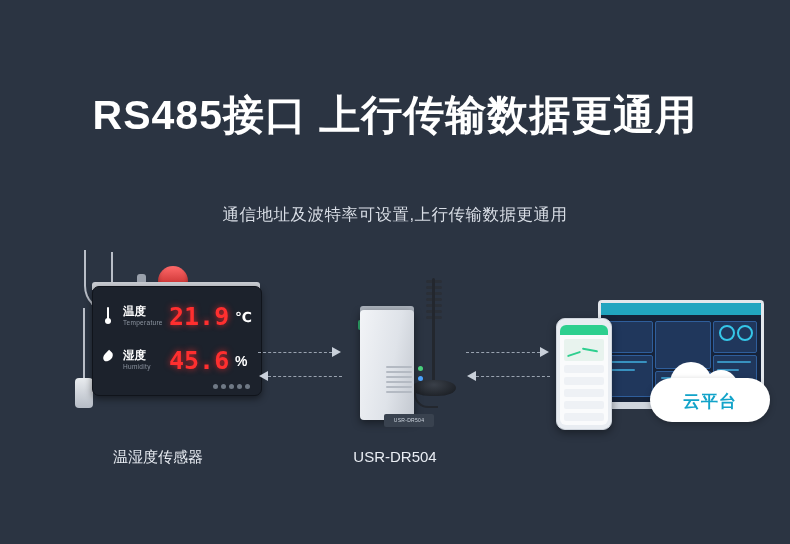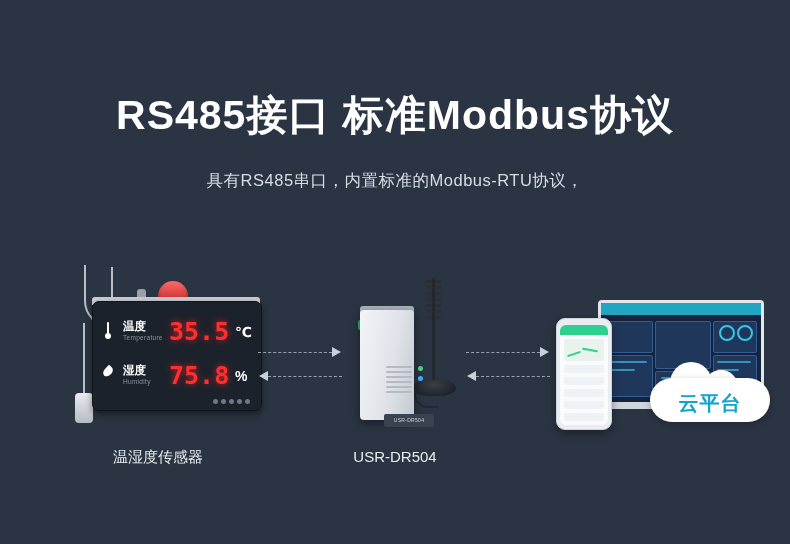--- a/index.html
+++ b/index.html
@@ -29,21 +29,21 @@
   
   .caption{
     position:absolute;color:#e9edf3;font-size:15px;text-align:center;
     white-space:nowrap;
   }
   #cap-sensor{top:448px;left:58px;width:200px;font-family:Liberation Serif, serif;}
   #cap-dtu{top:448px;left:295px;width:200px;}
   #cap-cloud{top:448px;left:595px;width:160px;}
 
   
-  .sensor-wrap{position:absolute;left:62px;top:267px;width:200px;height:165px;}
+  .sensor-wrap{position:absolute;left:62px;top:252px;width:200px;height:165px;}
   .sensor-body{
     position:absolute;left:30px;top:34px;width:168px;height:108px;
     background:#1c222c;border-radius:7px;
     box-shadow:0 3px 7px rgba(0,0,0,.45);
     border:1px solid #10141b;
   }
   .sensor-top-strip{
     position:absolute;left:30px;top:30px;width:168px;height:8px;
     background:#c9ccd2;border-radius:3px 3px 0 0;
   }
@@ -193,30 +193,30 @@
     position:absolute;left:650px;top:360px;width:120px;height:62px;
   }
   .cloud .c-main{
     position:absolute;left:0;top:18px;width:120px;height:44px;background:#ffffff;border-radius:24px;
     box-shadow:0 2px 6px rgba(0,0,0,.25);
   }
   .cloud .c-b1{position:absolute;left:20px;top:2px;width:42px;height:42px;background:#ffffff;border-radius:50%;}
   .cloud .c-b2{position:absolute;left:54px;top:10px;width:34px;height:34px;background:#ffffff;border-radius:50%;}
   .cloud .c-txt{
     position:absolute;left:0;top:30px;width:120px;text-align:center;
-    color:#12a3c9;font-size:20px;font-weight:bold;letter-spacing:1px;
+    color:#12a3c9;font-size:17px;font-weight:bold;letter-spacing:1px;
   }
 </style>
 </head>
 <body>
 
 <div class="page">
 
-  <div class="headline">RS485接口 标准Modbus协议</div>
-  <div class="sub1">具有RS485串口，内置标准的Modbus-RTU协议，</div>
+  <div class="headline">RS485接口 上行传输数据更通用</div>
+  <div class="sub2">通信地址及波特率可设置,上行传输数据更通用</div>
 
   <div class="sensor-wrap">
     <div class="probe-curve"></div>
     <div class="probe-line"></div>
     <div class="probe-cable"></div>
     <div class="probe-tip"></div>
 
     <div class="alarm-dome"></div>
     <div class="alarm-base"></div>
     <div class="antenna-nub"></div>
@@ -228,31 +228,31 @@
 
       <div class="row" style="top:14px;">
         <span class="icon-t">
           <span class="stem"></span>
             <span class="bulb"></span>
         </span>
         <span class="lbl">
           <span>温度</span>
           <small>Temperature</small>
         </span>
-        <span class="val">35.5</span>
+        <span class="val">21.9</span>
         <span class="unit">℃</span>
       </div>
 
       <div class="row" style="top:58px;">
         <span class="icon-d"></span>
         <span class="lbl">
           <span>湿度</span>
           <small>Humidity</small>
         </span>
-        <span class="val">75.8</span>
+        <span class="val">45.6</span>
         <span class="unit">%</span>
       </div>
 
       <div class="dots">
         <i></i><i></i><i></i><i></i><i></i>
       </div>
     </div>
   </div>
   <div class="caption" id="cap-sensor">温湿度传感器</div>
 

